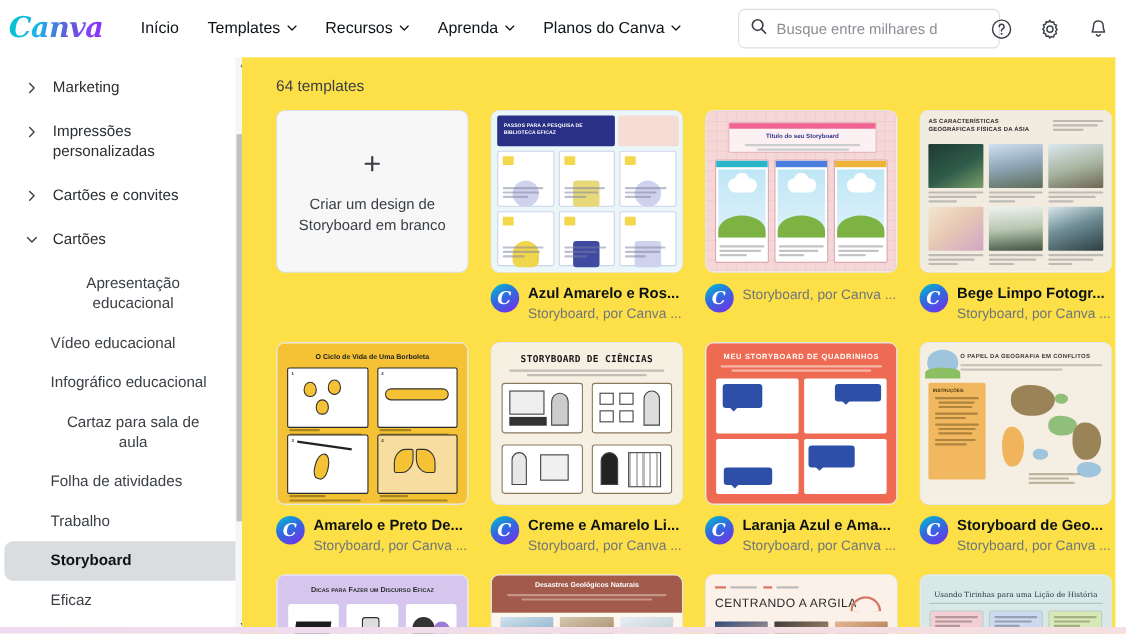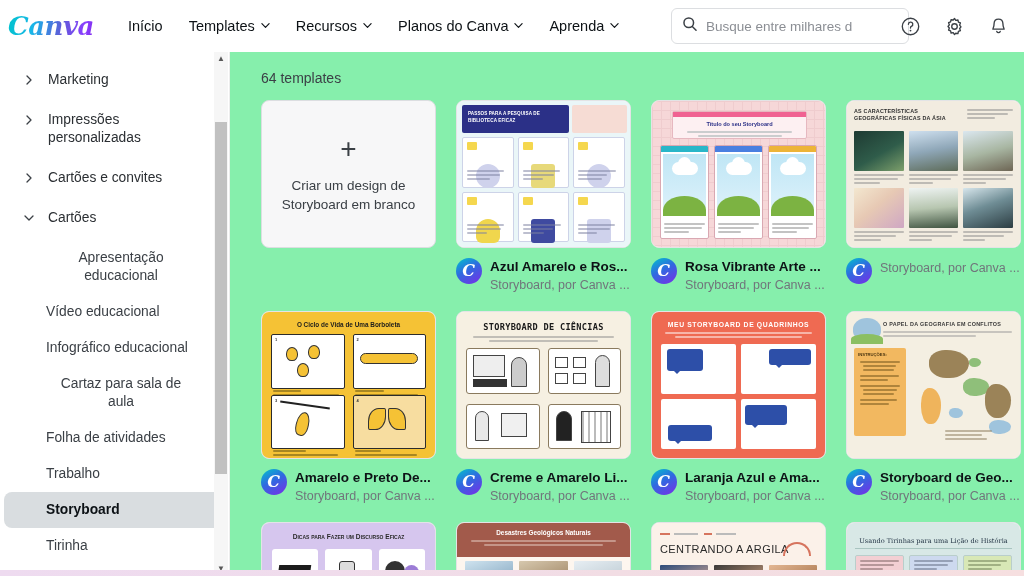--- a/index.html
+++ b/index.html
@@ -99,23 +99,23 @@
     position: absolute; left: 1px; width: 12px; top: 70px; height: 352px;
     background: #c1c1c1;
   }
   .sidebar-divider {
     position: absolute; left: 229px; top: 52px; width: 1px; height: 524px;
     background: #ededed;
   }
 
   
   .main {
-    position: absolute; left: 230px; top: 52px;
+    position: absolute; left: 220px; top: 52px;
     width: 794px; height: 524px;
-    background: #86efac; overflow: hidden;
+    background: #fde047; overflow: hidden;
   }
   .count {
     font-size: 14px; color: #3b4046; margin: 18px 0 0 31px;
   }
   .grid {
     margin: 14px 0 0 31px; display: flex; flex-wrap: wrap;
     gap: 18px 20px; width: 760px;
   }
   .cell { width: 175px; }
 
@@ -286,29 +286,29 @@
     </div>
     <div class="nav-item">
       <span>Recursos</span>
       <span class="caret">
           <svg width="9" height="9" viewBox="0 0 10 10">
             <path d="M1 3l4 4 4-4" fill="none" stroke="#0d1216" stroke-width="1.3" stroke-linecap="round" stroke-linejoin="round"></path>
           </svg>
         </span>
     </div>
     <div class="nav-item">
-      <span>Planos do Canva</span>
+      <span>Aprenda</span>
       <span class="caret">
           <svg width="9" height="9" viewBox="0 0 10 10">
             <path d="M1 3l4 4 4-4" fill="none" stroke="#0d1216" stroke-width="1.3" stroke-linecap="round" stroke-linejoin="round"></path>
           </svg>
         </span>
     </div>
     <div class="nav-item">
-      <span>Aprenda</span>
+      <span>Planos do Canva</span>
       <span class="caret">
           <svg width="9" height="9" viewBox="0 0 10 10">
             <path d="M1 3l4 4 4-4" fill="none" stroke="#0d1216" stroke-width="1.3" stroke-linecap="round" stroke-linejoin="round"></path>
           </svg>
         </span>
     </div>
   </div>
 
   <div class="search-wrap">
     <span class="search-icon">
@@ -399,21 +399,21 @@
     <div class="side-row child">
       <span class="side-label">Folha de atividades</span>
     </div>
     <div class="side-row child">
       <span class="side-label">Trabalho</span>
     </div>
     <div class="side-row child selected">
       <span class="side-label">Storyboard</span>
     </div>
     <div class="side-row child">
-      <span class="side-label">Tirinha</span>
+      <span class="side-label">Eficaz</span>
     </div>
     <div class="side-row child">
       <span class="side-label">Trabalho em grupo</span>
     </div>
   </div>
 </div>
 
 <div class="sb-track" style="left:214px;">
   <div class="sb-arrow up">▲</div>
   <div class="sb-thumb"></div>
@@ -551,21 +551,20 @@
                   <div class="ln" style="width:90%"></div>
                   <div class="ln" style="width:62%"></div>
                 </div>
               </div>
           </div>
         </div>
       </div>
       <div class="meta">
         <div class="avatar">C</div>
         <div class="meta-txt">
-          <div class="t-title">Rosa Vibrante Arte ...</div>
           <div class="t-sub">Storyboard, por Canva ...</div>
         </div>
       </div>
     </div>
 
     <div class="cell">
       <div class="thumb">
         <div class="tb t3">
           <div class="hd">AS CARACTERÍSTICAS GEOGRÁFICAS FÍSICAS DA ÁSIA</div>
           <div class="hdn lines">
@@ -621,20 +620,21 @@
                   <div class="ln" style="width:82%"></div>
                   <div class="ln" style="width:44%"></div>
                 </div>
               </div>
           </div>
         </div>
       </div>
       <div class="meta">
         <div class="avatar">C</div>
         <div class="meta-txt">
+          <div class="t-title">Bege Limpo Fotogr...</div>
           <div class="t-sub">Storyboard, por Canva ...</div>
         </div>
       </div>
     </div>
 
     <div class="cell">
       <div class="thumb">
         <div class="tb t4">
           <div class="h">O Ciclo de Vida de Uma Borboleta</div>
           <div class="g">

